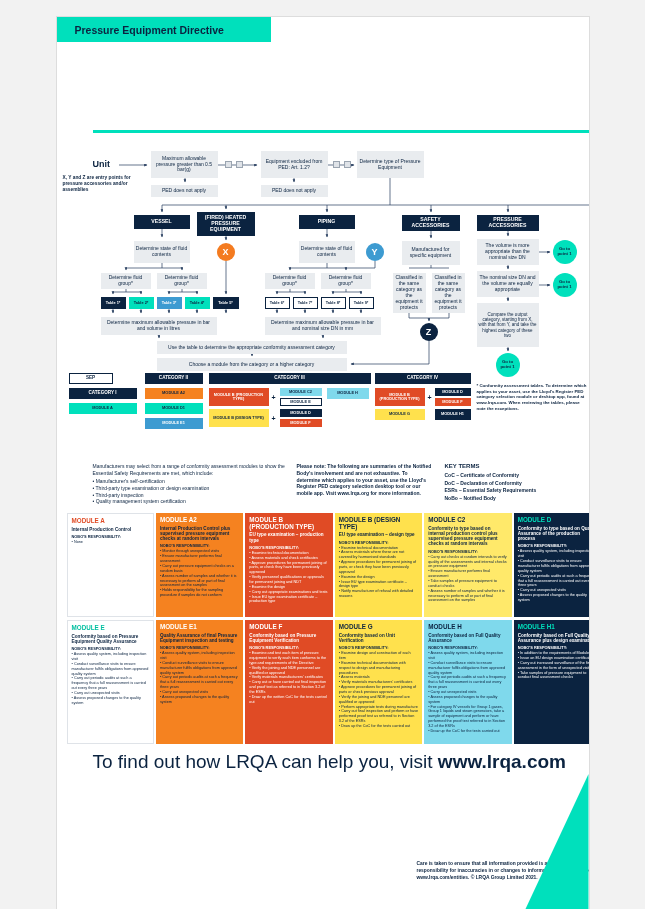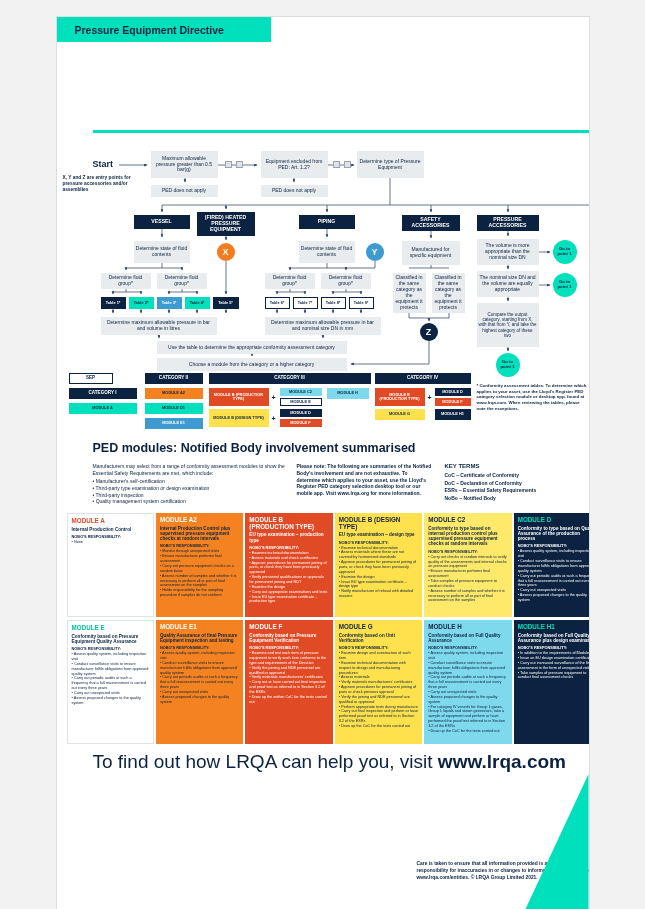--- a/index.html
+++ b/index.html
@@ -132,21 +132,21 @@
       <path d="M569,258V260" marker-end="url(#ah)"></path>
       <path d="M569,326V328" marker-end="url(#ah)"></path>
       <path d="M569,390V392" marker-end="url(#ah)"></path>
       <path d="M569,452V456" marker-end="url(#ah)"></path>
     </g>
   </svg>
 
   <div class="abs banner" style="left:0;top:31;width:214px;height:25px">Pressure Equipment Directive</div>
   <div class="abs rule" style="left:36px;top:113px;width:576px;height:3px"></div>
 
-  <div class="abs startlbl" style="left:36px;top:142px">Start</div>
+  <div class="abs startlbl" style="left:36px;top:142px">Unit</div>
   <div class="abs gbox" style="left:94px;top:134px;width:67px;height:27px">Maximum allowable pressure greater than 0.5 bar(g)</div>
   <div class="abs sq" style="left:168px;top:144px;width:7px;height:7px"></div>
   <div class="abs sq" style="left:179px;top:144px;width:7px;height:7px"></div>
   <div class="abs gbox" style="left:204px;top:134px;width:67px;height:27px">Equipment excluded from PED: Art. 1.2?</div>
   <div class="abs sq" style="left:276px;top:144px;width:7px;height:7px"></div>
   <div class="abs sq" style="left:287px;top:144px;width:7px;height:7px"></div>
   <div class="abs gbox" style="left:300px;top:134px;width:67px;height:27px">Determine type of Pressure Equipment</div>
   <div class="abs note" style="left:6px;top:158px;width:84px">X, Y and Z are entry points for pressure accessories and/or assemblies</div>
   <div class="abs gbox" style="left:94px;top:168px;width:67px;height:12px">PED does not apply</div>
   <div class="abs gbox" style="left:204px;top:168px;width:67px;height:12px">PED does not apply</div>
@@ -223,21 +223,20 @@
 
   <div class="abs chip bg-red" style="left:318px;top:371px;width:50px;height:18px">MODULE B (PRODUCTION TYPE)</div>
   <div class="abs plus" style="left:369px;top:374px;width:8px;height:12px">+</div>
   <div class="abs chip bg-navy" style="left:378px;top:371px;width:36px;height:8px">MODULE D</div>
   <div class="abs chip bg-red" style="left:378px;top:381px;width:36px;height:8px">MODULE F</div>
   <div class="abs chip bg-yellow" style="left:318px;top:392px;width:50px;height:11px">MODULE G</div>
   <div class="abs chip bg-navy" style="left:378px;top:392px;width:36px;height:11px">MODULE H1</div>
 
   <div class="abs note" style="left:420px;top:366px;width:110px;font-size:4.4px">* Conformity assessment tables. To determine which applies to your asset, use the Lloyd's Register PED category selection module or desktop app, found at www.lrqa.com. When reviewing the tables, please note the exceptions.</div>
 
-  <div class="abs sec-head" style="left:36px;top:424px;width:420px">PED modules: Notified Body involvement summarised</div>
   <div class="abs small" style="left:36px;top:446px;width:196px">Manufacturers may select from a range of conformity assessment modules to show the Essential Safety Requirements are met, which include:</div>
   <div class="abs small" style="left:36px;top:461px;width:196px">
       <div class="li-dot">Manufacturer's self-certification</div>
       <div class="li-dot">Third-party type examination or design examination</div>
       <div class="li-dot">Third-party inspection</div>
       <div class="li-dot">Quality management system certification</div>
     </div>
   <div class="abs small" style="left:240px;top:446px;width:136px;font-weight:bold">Please note: The following are summaries of the Notified Body's involvement and are not exhaustive. To determine which applies to your asset, use the Lloyd's Register PED category selection desktop tool or our mobile app. Visit www.lrqa.org for more information.</div>
   <div class="abs kt-head" style="left:388px;top:446px">KEY TERMS</div>
   <div class="abs" style="left:388px;top:455px;width:140px">

